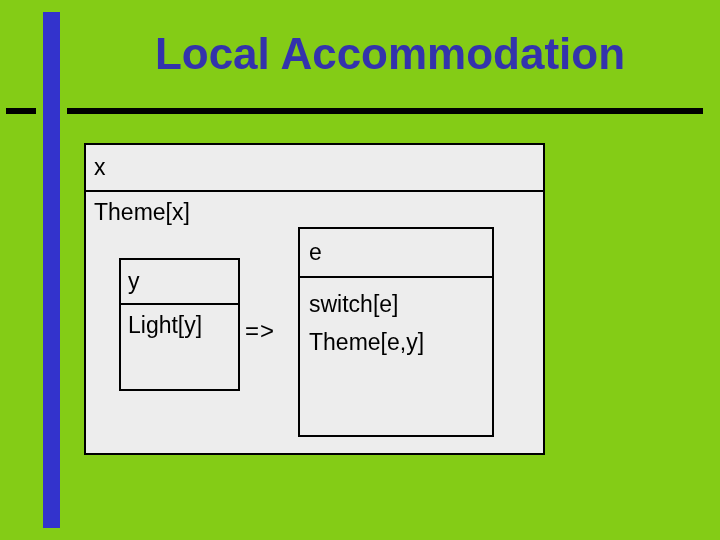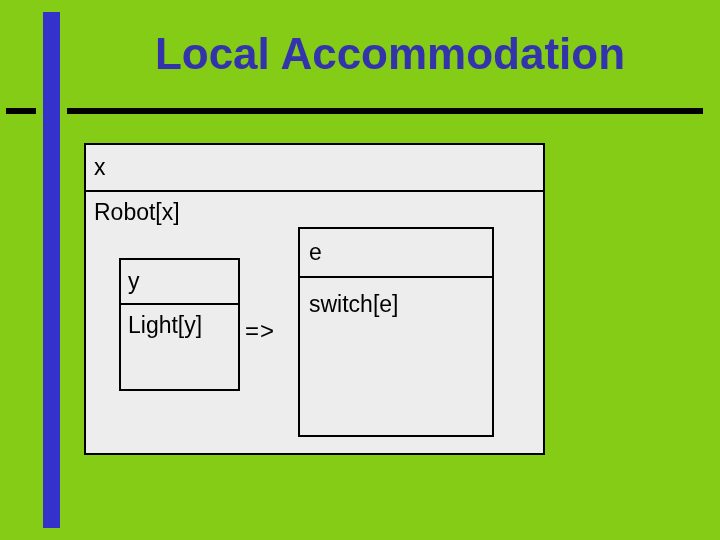--- a/index.html
+++ b/index.html
@@ -80,37 +80,38 @@
   <div class="rule-dash"></div>
   <div class="rule-main"></div>
 
   <div class="slide-title">Local Accommodation</div>
 
   <div class="drs-box drs-outer">
     <div class="drs-header">
       <span>x</span>
     </div>
     <div class="drs-body">
-      <div class="drs-condition">Robot[x]</div>
+      <div class="drs-condition">Theme[x]</div>
     </div>
   </div>
 
   <div class="drs-box drs-antecedent">
     <div class="drs-header">
       <span>y</span>
     </div>
     <div class="drs-body">
       <div class="drs-condition">Light[y]</div>
     </div>
   </div>
 
   <div class="implication-arrow">=&gt;</div>
 
   <div class="drs-box drs-consequent">
     <div class="drs-header">
       <span>e</span>
     </div>
     <div class="drs-body">
       <div class="drs-condition">switch[e]</div>
+      <div class="drs-condition">Theme[e,y]</div>
     </div>
   </div>
 
 </div>
 
 </body></html>

